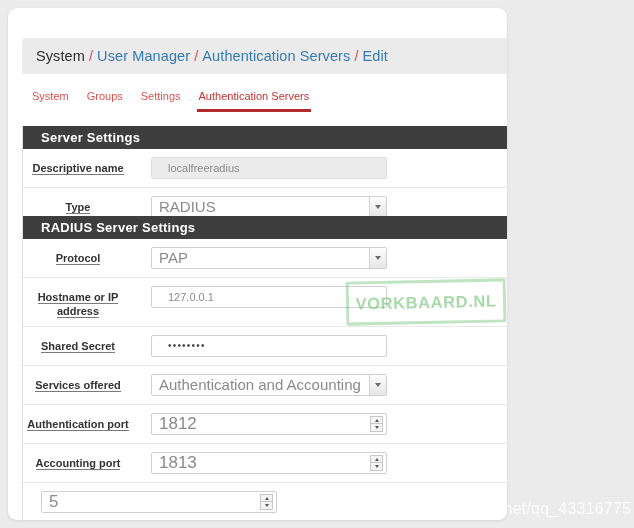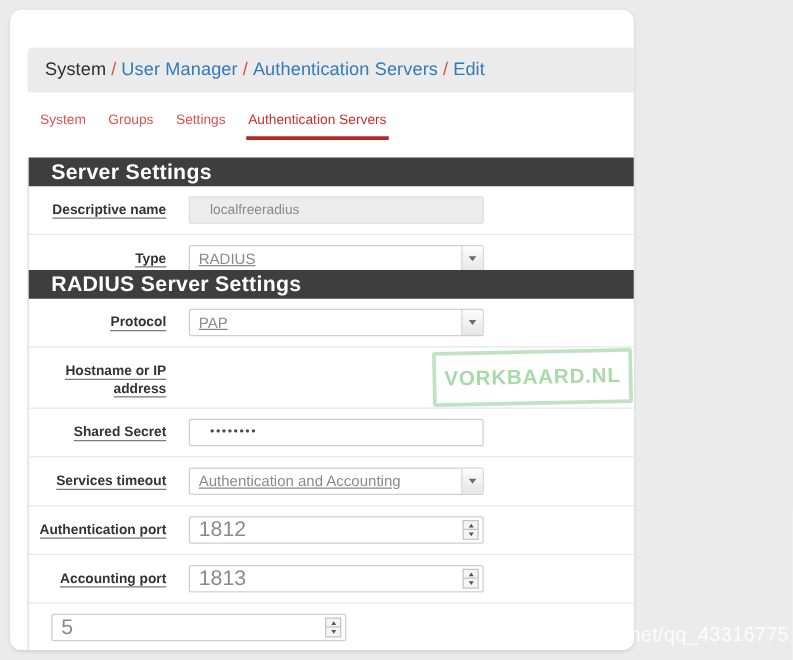--- a/index.html
+++ b/index.html
@@ -76,39 +76,39 @@
     position: absolute;
     left: 14px;
     width: 606px;
     background: #fff;
     border: 1px solid #dcdcdc;
     border-top: none;
   }
   .panel-head {
     background: #3e3e3e;
     color: #ffffff;
-    font-size: 17px;
+    font-size: 13px;
     font-weight: bold;
     letter-spacing: 0.25px;
     padding: 5px 0 5px 18px;
     height: 23px;
     line-height: 13px;
   }
   .row {
     display: flex;
     align-items: flex-start;
     border-bottom: 1px solid #e8e8e8;
     padding: 8px 0 8px 0;
     min-height: 31px;
   }
   .row.last { border-bottom: none; }
   .row-label {
     width: 110px;
     flex: 0 0 110px;
-    text-align: right;
+    text-align: center;
     font-size: 11px;
     font-weight: bold;
     color: #333;
     line-height: 14px;
     padding-top: 4px;
     padding-right: 0;
   }
   .row-label .lbl-u {
     border-bottom: 1px solid #7a7a7a;
     display: inline;
@@ -138,27 +138,26 @@
   .inp.dots { letter-spacing: 1.2px; color: #4a4a4a; font-size: 10px; }
   .sel {
     position: relative;
     height: 22px;
     width: 236px;
     border: 1px solid #cfcfcf;
     background: #fff;
     border-radius: 2px;
   }
   .sel-val {
-    font-size: 12px;
+    font-size: 15px;
     color: #8a8a8a;
     line-height: 20px;
     padding: 0 24px 0 7px;
     white-space: nowrap;
     overflow: hidden;
-    text-decoration: underline;
   }
   .sel-btn {
     position: absolute;
     right: 0; top: 0;
     width: 17px; height: 20px;
     background: linear-gradient(#fdfdfd, #e6e6e6);
     border-left: 1px solid #d3d3d3;
     display: flex;
     align-items: center;
     justify-content: center;
@@ -340,34 +339,37 @@
               <span class="caret"></span>
             </div>
           </div>
         </div>
       </div>
 
       <div class="row">
         <div class="row-label">
           <span class="lbl-u">Hostname or IP address</span>
         </div>
+        <div class="row-field">
+          <div class="inp">127.0.0.1</div>
+        </div>
       </div>
 
       <div class="row">
         <div class="row-label">
           <span class="lbl-u">Shared Secret</span>
         </div>
         <div class="row-field">
           <div class="inp dots">••••••••</div>
         </div>
       </div>
 
       <div class="row">
         <div class="row-label">
-          <span class="lbl-u">Services timeout</span>
+          <span class="lbl-u">Services offered</span>
         </div>
         <div class="row-field">
           <div class="sel">
             <div class="sel-val">Authentication and Accounting</div>
             <div class="sel-btn">
               <span class="caret"></span>
             </div>
           </div>
         </div>
       </div>

